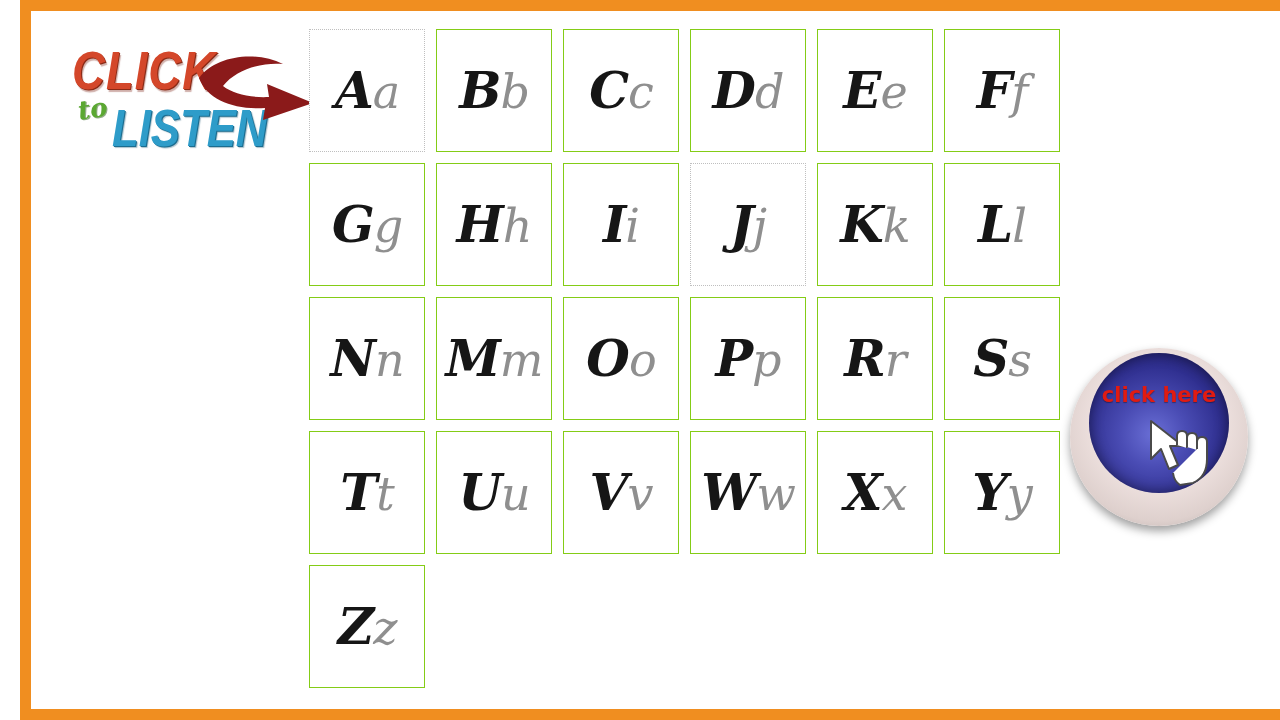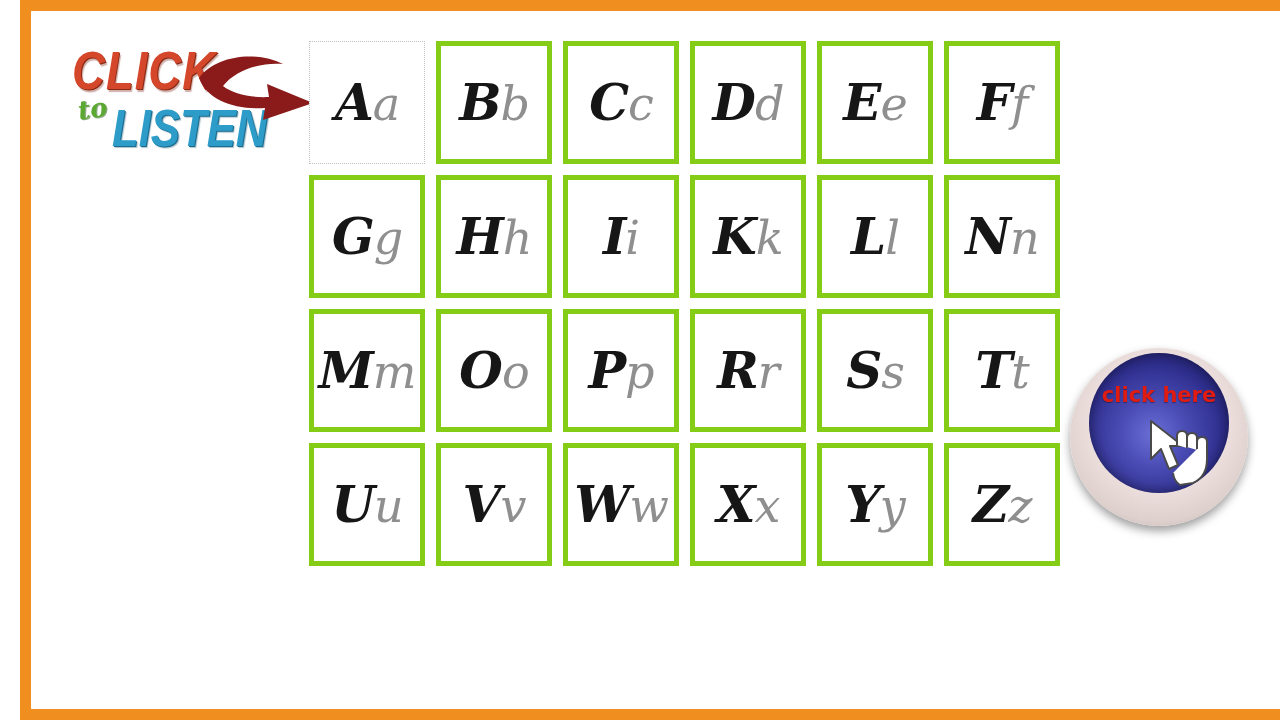--- a/index.html
+++ b/index.html
@@ -88,30 +88,30 @@
     left: 125px;
     top: 12px;
     width: 125px;
     height: 80px;
   }
 
   
   #alphabet-grid {
     position: absolute;
     left: 289px;
-    top: 41px;
+    top: 29px;
     display: grid;
     grid-template-columns: repeat(6, 116px);
     grid-template-rows: repeat(5, 123px);
     column-gap: 9px;
     row-gap: 9px;
     gap: 11px;
   }
   .letter-cell {
-    border: 5px solid #84cc16;
+    border: 1px solid #84cc16;
     background: #ffffff;
     display: flex;
     align-items: center;
     justify-content: center;
     box-sizing: border-box;
     cursor: pointer;
     position: relative;
   }
   .letter-cell.selected {
     border: 1px dotted #bfbfbf;
@@ -237,20 +237,23 @@
         <span class="letter-pair"><span class="glyph-upper">F</span><span class="glyph-lower">f</span></span>
       </div>
       <div class="letter-cell">
         <span class="letter-pair"><span class="glyph-upper">G</span><span class="glyph-lower">g</span></span>
       </div>
       <div class="letter-cell">
         <span class="letter-pair"><span class="glyph-upper">H</span><span class="glyph-lower">h</span></span>
       </div>
       <div class="letter-cell">
         <span class="letter-pair"><span class="glyph-upper">I</span><span class="glyph-lower">i</span></span>
+      </div>
+      <div class="letter-cell selected">
+        <span class="letter-pair"><span class="glyph-upper">J</span><span class="glyph-lower">j</span></span>
       </div>
       <div class="letter-cell">
         <span class="letter-pair"><span class="glyph-upper">K</span><span class="glyph-lower">k</span></span>
       </div>
       <div class="letter-cell">
         <span class="letter-pair"><span class="glyph-upper">L</span><span class="glyph-lower">l</span></span>
       </div>
       <div class="letter-cell">
         <span class="letter-pair"><span class="glyph-upper">N</span><span class="glyph-lower">n</span></span>
       </div>

